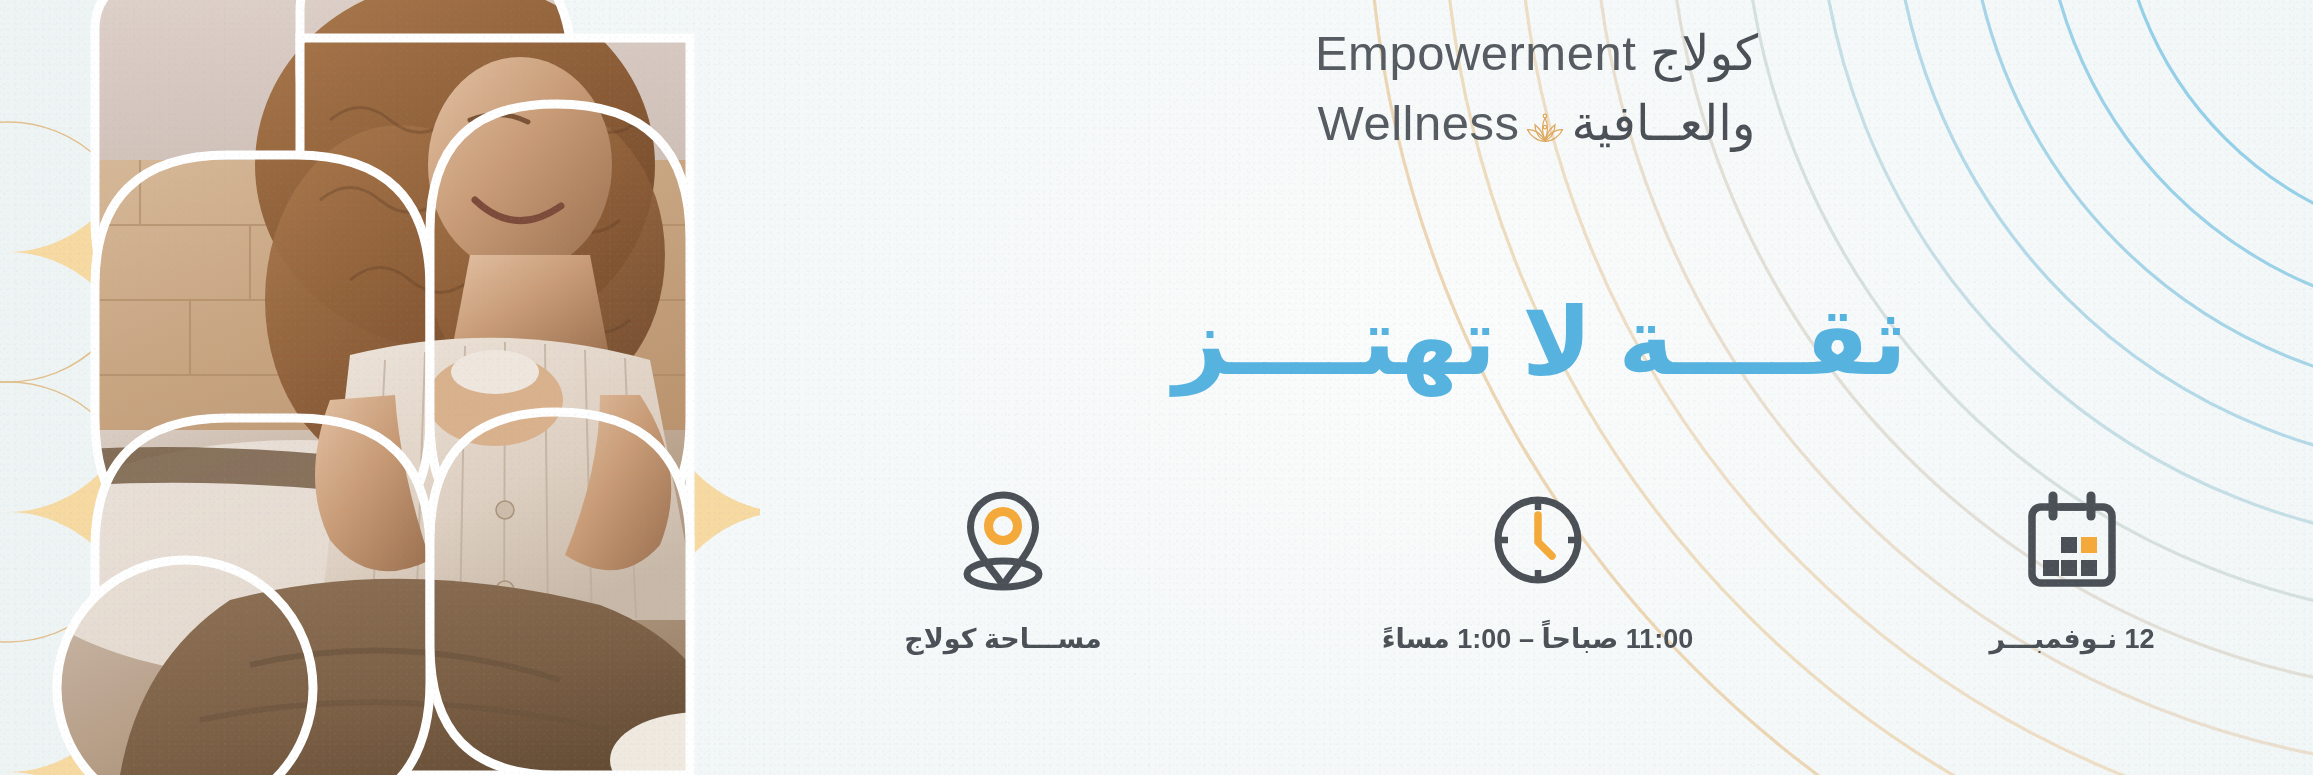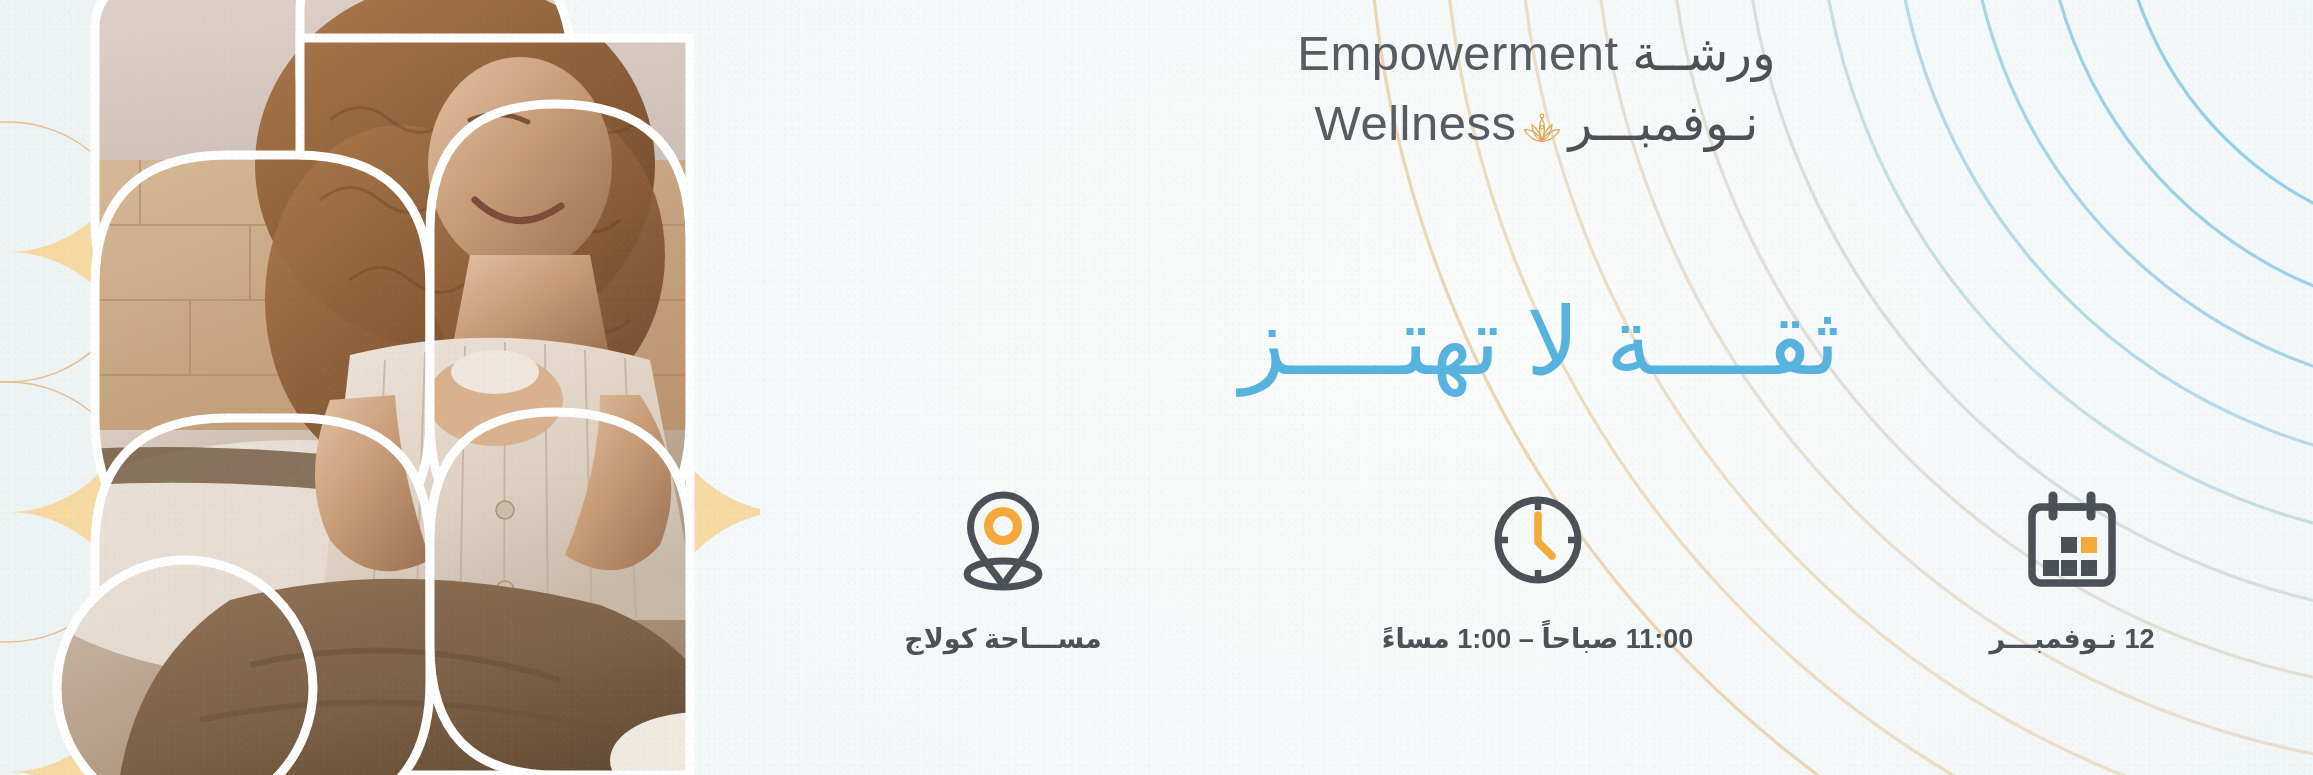--- a/index.html
+++ b/index.html
@@ -83,40 +83,41 @@
   }
 
   
   .tagline{
     position:absolute;
     top:287px;left:7px;right:0;
     text-align:center;
     direction:rtl;
     font-size:94px;
     line-height:110px;
-    font-weight:400;
+    font-weight:700;
     color:#56b3e0;
     letter-spacing:0;
     white-space:nowrap;
   }
 
   
   .info-row{
     position:absolute;
     top:490px;left:78px;right:76px;
     display:flex;
     flex-direction:row-reverse;
     justify-content:space-between;
     align-items:flex-start;
     direction:rtl;
   }
   .info-item{
     width:330px;
     display:flex;
     flex-direction:column;
+    align-items:center;
     text-align:center;
   }
   .info-icon{
     height:100px;
     display:flex;align-items:center;justify-content:center;
     margin-bottom:32px;
   }
   .info-label{
     font-size:27px;
     font-weight:700;
@@ -301,24 +302,24 @@
         <path d="M430 230 Q430 104 556 104 Q690 104 690 238 L690 420 Q690 552 556 552 Q430 552 430 420 Z" fill="url(#photo)" stroke="#ffffff" stroke-width="9"></path>
 
         <path d="M430 540 Q430 412 556 412 Q690 412 690 546 L690 775 L556 775 Q430 775 430 646 Z" fill="url(#photo)" stroke="#ffffff" stroke-width="9"></path>
       </g>
     </svg>
   </div>
 
   <div class="content">
 
     <div class="heading">
-      <span class="line"><span class="ar">ورشــة</span>
+      <span class="line"><span class="ar">كولاج</span>
         <span class="en">Empowerment</span></span>
 
-      <span class="line"><span class="ar">نـوفمبـــر</span><span class="lotus">
+      <span class="line"><span class="ar">والعــافية</span><span class="lotus">
           <svg viewBox="0 0 48 40" fill="none" stroke="#dfa85c" stroke-width="1.5" stroke-linecap="round">
             <path d="M24 6 C20 13 20 24 24 33 C28 24 28 13 24 6 Z"></path>
             <path d="M24 33 C17 31 12 23 12 14 C17 18 22 25 24 33 Z"></path>
             <path d="M24 33 C31 31 36 23 36 14 C31 18 26 25 24 33 Z"></path>
             <path d="M24 34 C15 34 6 27 3 20 C11 19 20 25 24 34 Z"></path>
             <path d="M24 34 C33 34 42 27 45 20 C37 19 28 25 24 34 Z"></path>
             <circle cx="24" cy="3.5" r="2.2"></circle>
             <circle cx="24" cy="17" r="2"></circle>
           </svg>
         </span><span class="en">Wellness</span></span>

